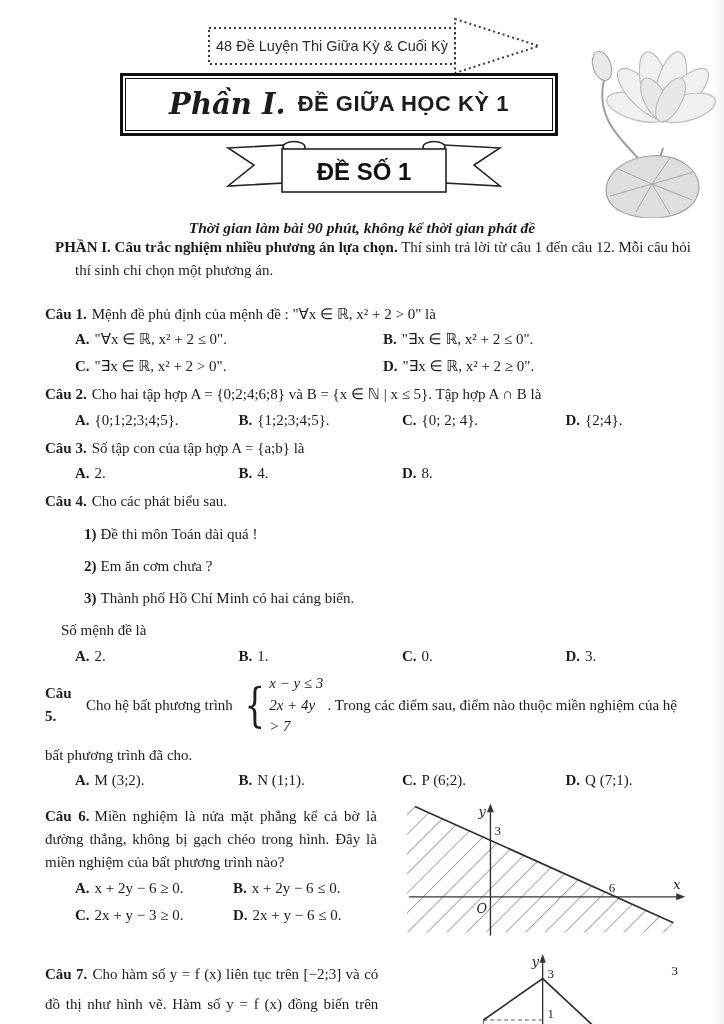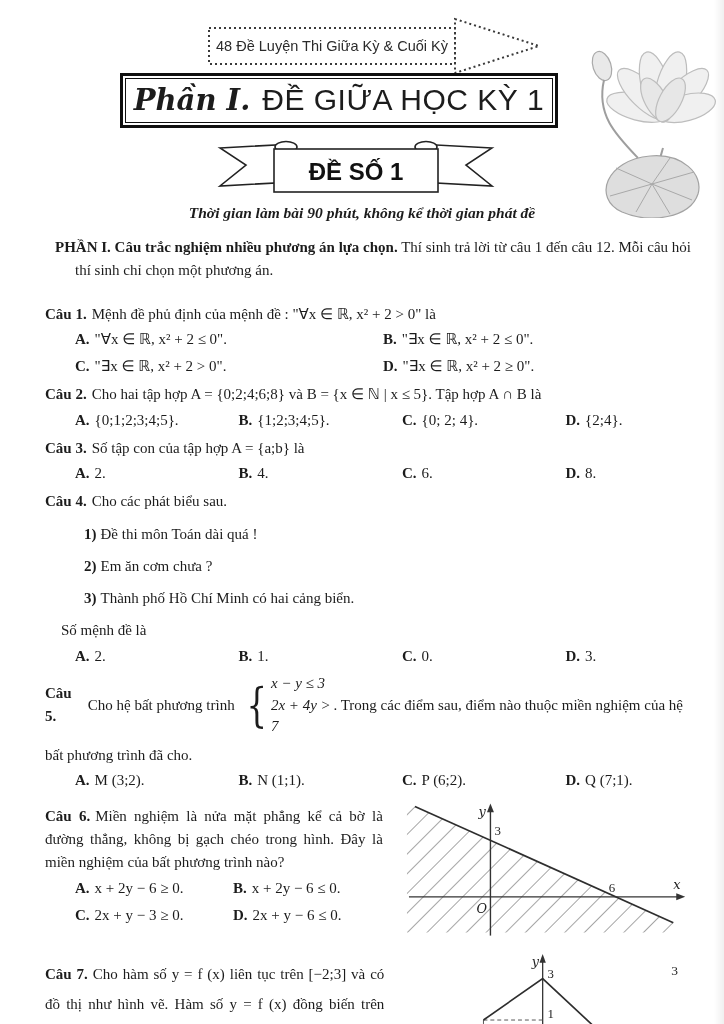--- a/index.html
+++ b/index.html
@@ -11,38 +11,38 @@
   }
   
   body::after{ content:""; position:absolute; top:0; right:0; width:10px; height:100%;
     background:linear-gradient(to right,rgba(0,0,0,0),rgba(0,0,0,0.06)); pointer-events:none; }
 
   
   .hdr-banner { position:absolute; left:203px; top:17px; }
   .banner-text { font-family:"Liberation Sans", sans-serif; font-size:14.5px; fill:#2b2b2b; }
   .lotus { position:absolute; right:8px; top:40px; }
 
-  .title-box { position:absolute; left:120px; top:73px; width:438px; height:55px;
+  .title-box { position:absolute; left:120px; top:73px; width:438px; height:63px;
     border:3px solid #101010; padding:2px; background:#fff; }
   .title-box-inner { width:100%; height:100%; border:1.5px solid #101010;
     display:flex; align-items:center; justify-content:center; gap:12px; }
   .title-script { font-family:"DejaVu Serif", serif; font-style:italic; font-weight:600; font-size:29px; }
-  .title-main { font-family:"Liberation Sans", sans-serif; font-weight:400; font-size:30px; letter-spacing:0.5px; }
-
-  .ribbon { position:absolute; left:216px; top:138px; }
+  .title-main { font-family:"Liberation Sans", sans-serif; font-weight:700; font-size:22px; letter-spacing:0.5px; }
+
+  .ribbon { position:absolute; left:224px; top:138px; }
   .ribbon-text { font-family:"Liberation Sans", sans-serif; font-weight:800; font-size:24px; fill:#111; }
 
-  .time-note { position:absolute; left:0; right:0; top:201px; text-align:center;
+  .time-note { position:absolute; left:0; right:0; top:216px; text-align:center;
     font-weight:bold; font-style:italic; font-size:15.5px; }
 
   
   .content { position:absolute; left:45px; right:33px; top:236px; }
   .lead { margin:0 0 20px 0; text-align:justify; padding-left:30px; text-indent:-20px; }
   .q { margin-bottom:5px; }
-  .stem { margin:0 8px 1px 0; text-align:justify; }
+  .stem { margin:0 14px 1px 0; text-align:justify; }
   .qlabel { margin-right:5px; }
   .opts { display:grid; padding-left:30px; margin:2px 0 5px; row-gap:4px; }
   .cols2 { grid-template-columns:1fr 1fr; }
   .cols4 { grid-template-columns:repeat(4,1fr);gap:38px; }
   .opt b { margin-right:5px; }
   .statements { padding-left:30px; }
   .statements p { margin:9px; }
   .statements b { margin-right:4px; }
   .closing { padding-left:16px; margin:0; }
 
@@ -151,21 +151,20 @@
       <span class="opt"><b>C.</b><span>{0; 2; 4}.</span></span>
       <span class="opt"><b>D.</b><span>{2;4}.</span></span>
     </div>
   </div>
 
   <div class="q">
     <p class="stem"><b class="qlabel">Câu 3.</b><span>Số tập con của tập hợp A = {a;b} là</span></p>
     <div class="opts cols4">
       <span class="opt"><b>A.</b><span>2.</span></span>
       <span class="opt"><b>B.</b><span>4.</span></span>
-      <span class="opt"><b>C.</b><span>6.</span></span>
       <span class="opt"><b>D.</b><span>8.</span></span>
     </div>
   </div>
 
   <div class="q">
     <p class="stem"><b class="qlabel">Câu 4.</b><span>Cho các phát biểu sau.</span></p>
     <div class="statements">
       <p><b>1)</b><span>Đề thi môn Toán dài quá !</span></p>
       <p><b>2)</b><span>Em ăn cơm chưa ?</span></p>
       <p><b>3)</b><span>Thành phố Hồ Chí Minh có hai cảng biển.</span></p>

